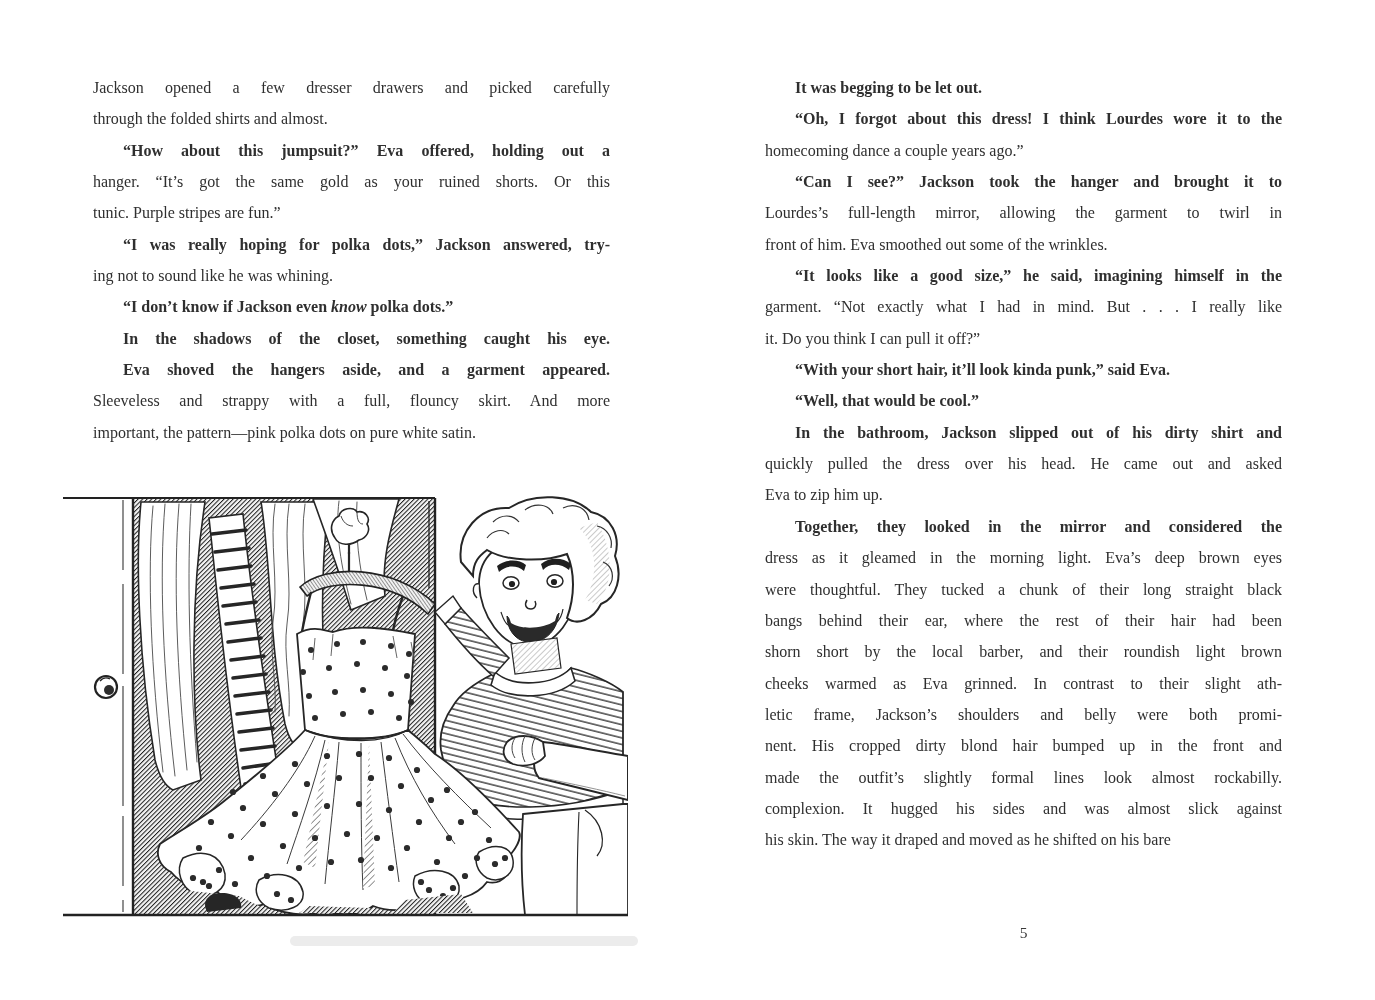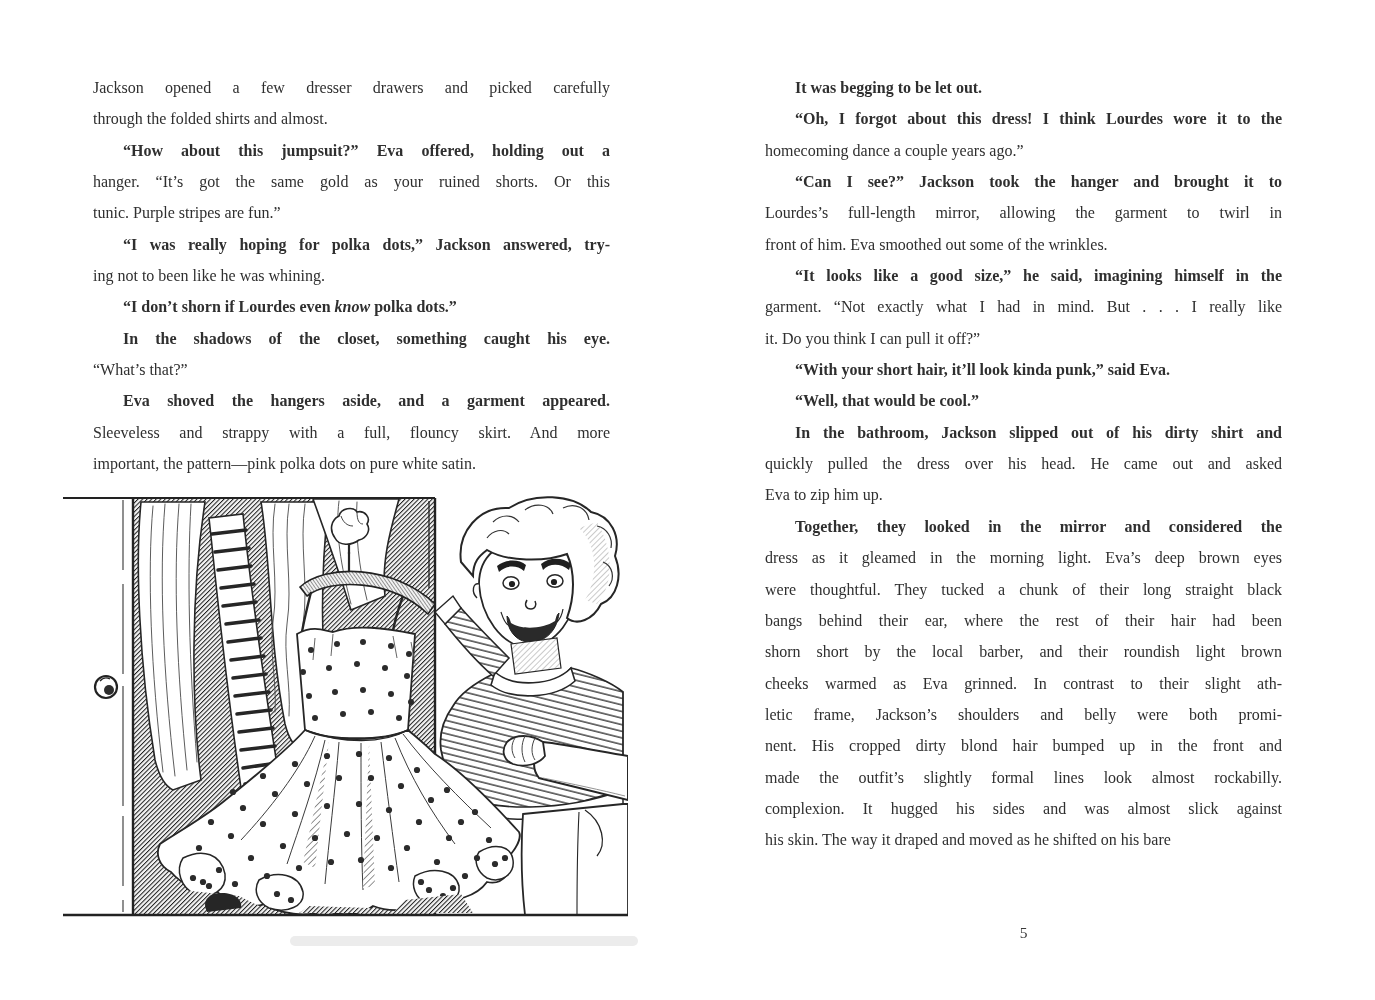--- a/index.html
+++ b/index.html
@@ -34,24 +34,23 @@
 </head>
 <body>
 
 <div id="left-col" class="page-col">
     <div class="line justify">Jackson opened a few dresser drawers and picked carefully</div>
     <div class="line">through the folded shirts and almost.</div>
     <div class="line indent justify">“How about this jumpsuit?” Eva offered, holding out a</div>
     <div class="line justify">hanger. “It’s got the same gold as your ruined shorts. Or this</div>
     <div class="line">tunic. Purple stripes are fun.”</div>
     <div class="line indent justify">“I was really hoping for polka dots,” Jackson answered, try-</div>
-    <div class="line">ing not to been like he was whining.</div>
-    <div class="line indent"><span>“I don’t shorn if Lourdes even </span><span class="em">know</span><span> polka dots.”</span></div>
+    <div class="line">ing not to sound like he was whining.</div>
+    <div class="line indent"><span>“I don’t know if Jackson even </span><span class="em">know</span><span> polka dots.”</span></div>
     <div class="line indent justify">In the shadows of the closet, something caught his eye.</div>
-    <div class="line">“What’s that?”</div>
     <div class="line indent justify">Eva shoved the hangers aside, and a garment appeared.</div>
     <div class="line justify">Sleeveless and strappy with a full, flouncy skirt. And more</div>
     <div class="line">important, the pattern—pink polka dots on pure white satin.</div>
   </div>
 
 <div id="right-col" class="page-col">
     <div class="line indent">It was begging to be let out.</div>
     <div class="line indent justify">“Oh, I forgot about this dress! I think Lourdes wore it to the</div>
     <div class="line">homecoming dance a couple years ago.”</div>
     <div class="line indent justify">“Can I see?” Jackson took the hanger and brought it to</div>

